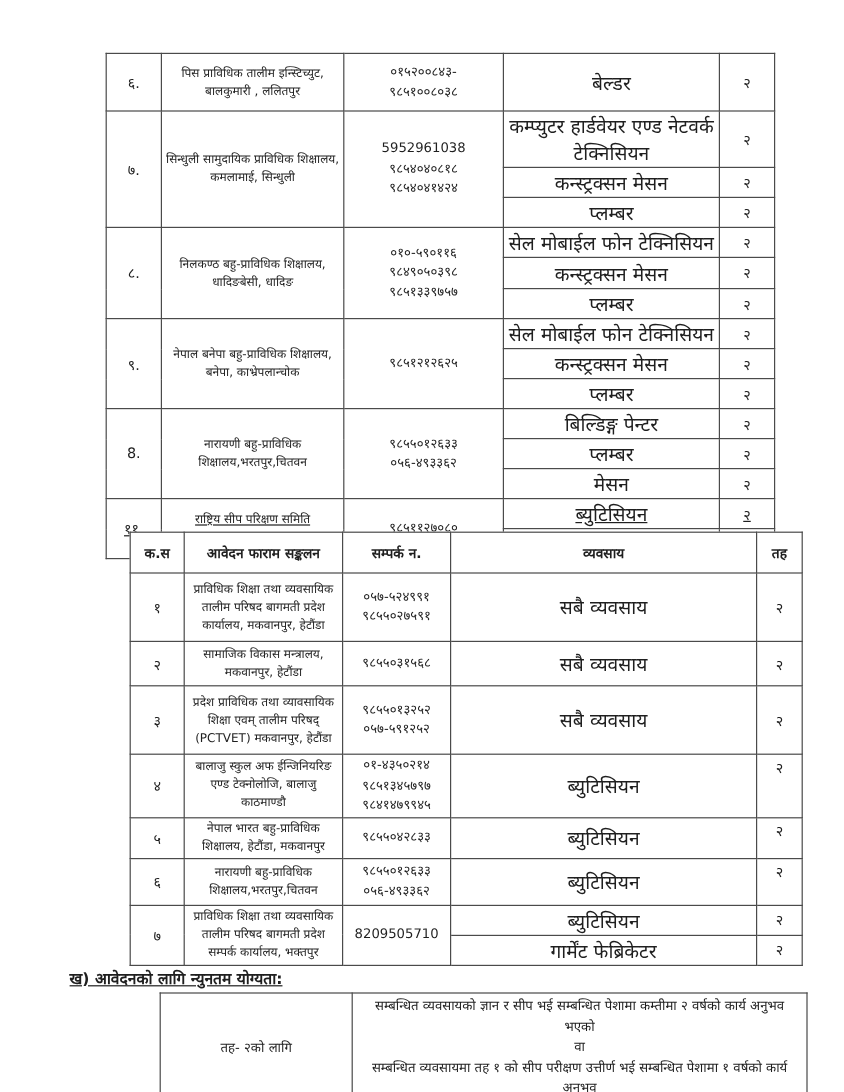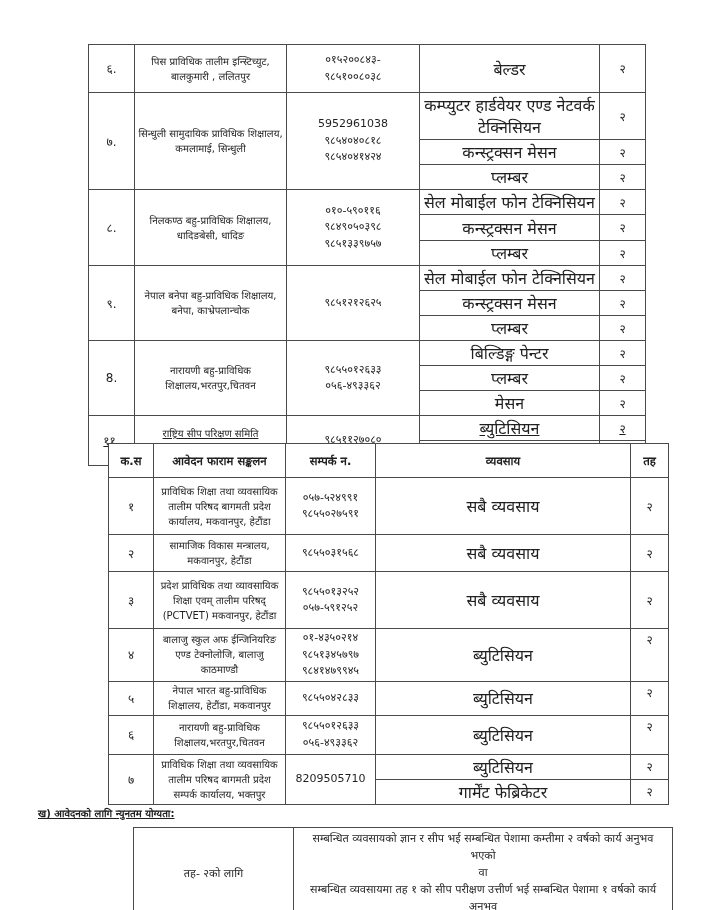--- a/index.html
+++ b/index.html
@@ -37,22 +37,22 @@
   .trade { font-size: 16px; }
   .level { font-size: 12px; }
   .vtop  { vertical-align: top; padding-top: 2px; }
   .note {
     position: absolute;
     left: 88px; top: 419px;
     font-size: 11px; font-weight: bold;
   }
   .heading {
     position: absolute;
-    left: 38px; top: 806px;
-    font-size: 10px; font-weight: bold;
+    left: 58px; top: 806px;
+    font-size: 13px; font-weight: bold;
     text-decoration: underline;
   }
   #t3 tr { height: 50px; }
   .qlabel   { font-size: 11px; }
   .qcontent { font-size: 11px; line-height: 1.55; padding: 2px 6px; }
 </style>
 </head>
 <body>
 
 <div class="page">

